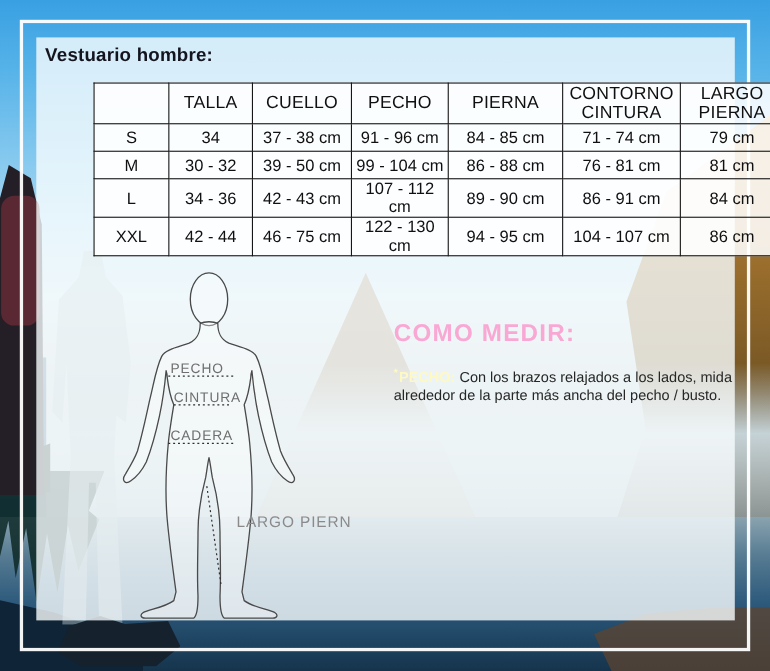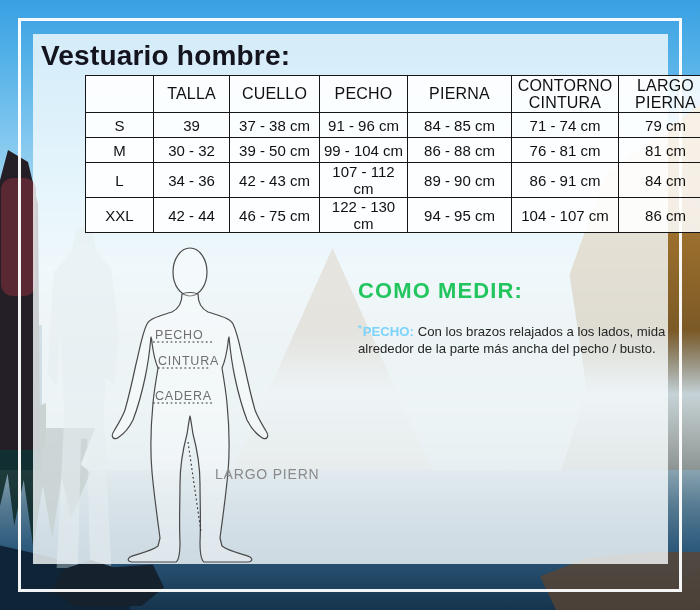--- a/index.html
+++ b/index.html
@@ -42,35 +42,35 @@
   .ghost-boots{left:52px;top:560px;width:112px;height:46px;background:#15212d;
        clip-path:polygon(10% 20%,35% 0,55% 16%,90% 10%,100% 60%,80% 100%,20% 100%,0 70%);}
 
   
   .panel{position:absolute;left:33px;top:34px;width:635px;height:530px;z-index:1;
          background:rgba(248,252,254,.8);}
   .frame{position:absolute;inset:18px;border:3px solid rgba(255,255,255,.95);z-index:2;}
 
   
   .content{position:absolute;inset:0;z-index:3;}
-  .title{position:absolute;left:41px;top:40px;margin:0;font-size:28px;font-weight:700;
+  .title{position:absolute;left:41px;top:40px;margin:0;font-size:17px;font-weight:700;
          color:#14141f;letter-spacing:.2px;}
 
   table.size-table{position:absolute;left:37px;top:75px;width:627px;table-layout:fixed;
          border-collapse:collapse;background:rgba(255,255,255,.88);margin-left:48px;}
   .size-table th,.size-table td{border:1.6px solid #161616;text-align:center;
          color:#101010;font-weight:400;padding:0 1px;}
   .size-table thead th{height:36px;font-size:16px;line-height:1.08;letter-spacing:.2px;}
   .size-table tbody th,.size-table tbody td{height:24px;font-size:15px;}
   .size-table tbody th{font-weight:400;}
 
   .howto{position:absolute;left:358px;top:278px;width:308px;}
-  .howto h2{margin:0 0 18px 0;font-size:22px;font-weight:700;color:#22c55e;letter-spacing:1.1px;}
+  .howto h2{margin:12px 0 18px 0;font-size:22px;font-weight:700;color:#f9a8d4;letter-spacing:1.1px;}
   .howto p{margin:0 0 16px 0;font-size:13.2px;line-height:1.25;color:#262626;}
-  .howto b{color:#7dd3fc;margin-top:40px;}
+  .howto b{color:#fef9c3;margin-top:40px;}
   .ast{vertical-align:super;font-size:.72em;margin-right:1px;}
 
   .diagram{position:absolute;left:84px;top:244px;}
   .fig-label{fill:#6f6f6f;font-size:12.5px;letter-spacing:.8px;font-family:"Liberation Sans",sans-serif;}
   .fig-label-big{fill:#8a8a8a;font-size:14px;letter-spacing:.8px;font-family:"Liberation Sans",sans-serif;}
 </style>
 </head>
 <body>
 
 <div class="stage">
@@ -117,21 +117,21 @@
             <th>CUELLO</th>
             <th>PECHO</th>
             <th>PIERNA</th>
             <th>CONTORNO CINTURA</th>
             <th>LARGO PIERNA</th>
           </tr>
         </thead>
       <tbody>
           <tr>
             <th>S</th>
-            <td>39</td>
+            <td>34</td>
             <td>37 - 38 cm</td>
             <td>91 - 96 cm</td>
             <td>84 - 85 cm</td>
             <td>71 - 74 cm</td>
             <td>79 cm</td>
           </tr>
           <tr>
             <th>M</th>
             <td>30 - 32</td>
             <td>39 - 50 cm</td>

